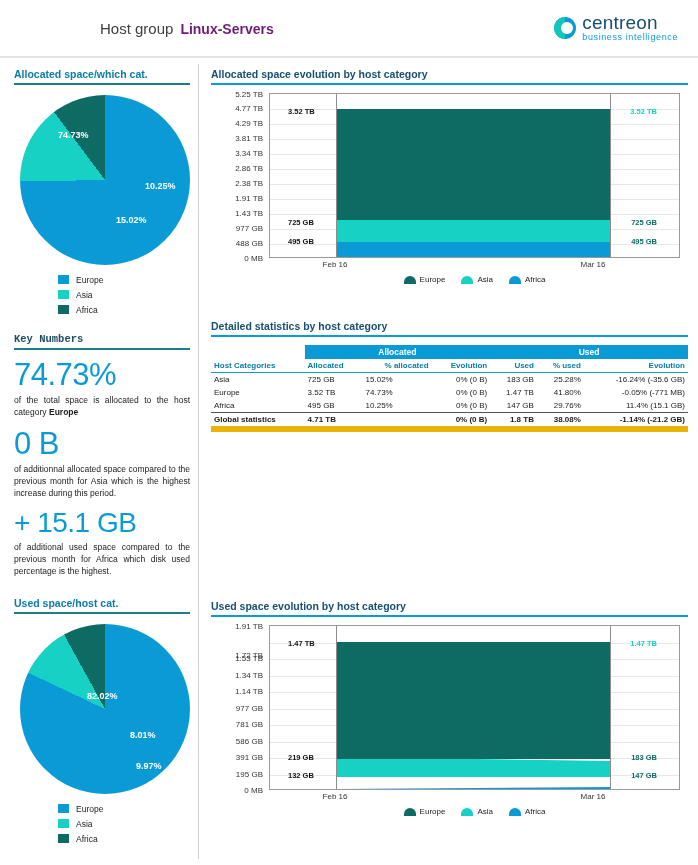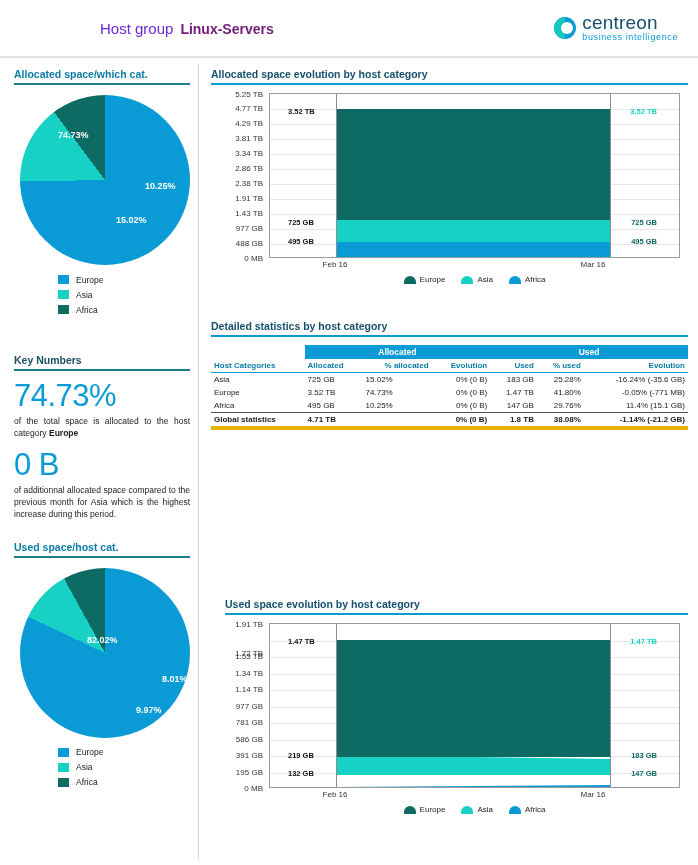--- a/index.html
+++ b/index.html
@@ -13,21 +13,21 @@
     overflow: hidden;
   }
   
   .header {
     height: 58px;
     display:flex; align-items:center;
     border-bottom: 2px solid #e3e3e3;
     padding: 0 14px;
   }
   .header-title { display:flex; align-items:baseline; gap:7px; margin-left: 86px;}
-  .hg-label { font-size: 15px; color:#6d28d9; }
+  .hg-label { font-size: 15px; color:#404040; }
   .hg-value { font-size: 14px; font-weight: bold; color:#701a75; }
   .logo { margin-left:auto; display:flex; align-items:center; gap:6px; padding-right:6px;}
   .logo-mark { width:22px; height:22px; border-radius:50%; position:relative; background:#0a9bd7; overflow:hidden;}
   .logo-mark:before{content:"";position:absolute;left:0;top:0;width:11px;height:22px;background:#11c7bb;border-radius:11px 0 0 11px;}
   .logo-mark:after{content:"";position:absolute;left:7px;top:5px;width:12px;height:12px;border-radius:50%;background:#ffffff;}
   .logo-txt { line-height:1.05; }
   .logo-name { font-size:19px; color:#15506e; letter-spacing:.2px;}
   .logo-sub { font-size:9px; color:#0a9bd7; letter-spacing:.6px;}
   
   .body-wrap { display:flex; height: 807px; }
@@ -82,21 +82,21 @@
   .cl-mark { width:12px; height:8px; border-radius:6px 6px 0 0; }
 
   
   table.stats { width:100%; border-collapse:collapse; font-size:8px; }
   table.stats th, table.stats td { padding:2px 3px; }
   .grp-head { background:#0a9bd7; color:#fff; font-weight:bold; text-align:center; font-size:8.5px;}
   .grp-blank { background:#fff; }
   .col-head { color:#0a7ca8; font-weight:bold; border-bottom:1px solid #0a9bd7; vertical-align:bottom;}
   .r-txt { text-align:right; }
   .l-txt { text-align:left; }
-  tr.total td { font-weight:bold; border-top:1px solid #555; border-bottom:4px solid #eab308;}
+  tr.total td { font-weight:bold; border-top:1px solid #555; border-bottom:6px solid #eab308;}
   .tbl-wrap { margin-bottom: 4px; }
 </style>
 </head>
 <body>
 
 <div class="header">
   <div class="header-title">
     <span class="hg-label">Host group</span>
     <span class="hg-value">Linux-Servers</span>
   </div>
@@ -128,41 +128,45 @@
       <div class="legend-row">
         <span class="legend-swatch" style="background:#17d1c4"></span>
         <span class="legend-text">Asia</span>
       </div>
       <div class="legend-row">
         <span class="legend-swatch" style="background:#0d6b63"></span>
         <span class="legend-text">Africa</span>
       </div>
     </div>
 
-    <div class="sec-title dark" style="margin-top:37px;">Key Numbers</div>
+    <div class="sec-title dark" style="margin-top:16px;font-family:Liberation Mono, monospace;">Key Numbers</div>
 
     <div>
       <div class="kn-big">74.73%</div>
       <div class="kn-txt">
         <span>of the total space is allocated to the host category  </span><b>Europe</b>
       </div>
     </div>
 
     <div>
       <div class="kn-big">0 B</div>
       <div class="kn-txt">of additionnal allocated space compared to the previous month for  Asia  which is the highest increase during this period.</div>
     </div>
 
+    <div>
+      <div class="kn-big small">+ 15.1 GB</div>
+      <div class="kn-txt">of additional used space compared to the previous month for  Africa  which disk used percentage is the highest.</div>
+    </div>
 
     <div class="sec-title" style="margin-top:20px;">Used space/host cat.</div>
     <div class="pie-box">
       <div class="pie" style="background: conic-gradient(from 0deg, #0a9bd7 0 82.02%, #17d1c4 82.02% 91.99%, #0d6b63 91.99% 100%);"></div>
       <div class="pie-slice-label" style="left:42px; top:71px;padding-left:31px;">82.02%</div>
       <div class="pie-slice-label" style="left:122px; top:141px;text-align:center;">9.97%</div>
-      <div class="pie-slice-label" style="left:148px; top:110px;">8.01%</div>
+      <div class="pie-slice-label" style="left:116px; top:110px;">8.01%</div>
     </div>
     <div class="legend">
       <div class="legend-row">
         <span class="legend-swatch" style="background:#0a9bd7"></span>
         <span class="legend-text">Europe</span>
       </div>
       <div class="legend-row">
         <span class="legend-swatch" style="background:#17d1c4"></span>
         <span class="legend-text">Asia</span>
       </div>
@@ -290,21 +294,21 @@
             <td class="l-txt"></td>
             <td class="r-txt">0% (0 B)</td>
             <td class="r-txt">1.8 TB</td>
             <td class="r-txt">38.08%</td>
             <td class="r-txt">-1.14% (-21.2 GB)</td>
           </tr>
         </tbody>
       </table>
     </div>
 
-    <div class="sec-title-r" style="margin-top:168px;margin-left:14px;">Used space evolution by host category</div>
+    <div class="sec-title-r" style="margin-top:168px;">Used space evolution by host category</div>
     <div class="chart-area">
       <div class="yaxis">
         <span class="ytick" style="top:165px">0 MB</span>
         <span class="ytick" style="top:149px">195 GB</span>
         <span class="ytick" style="top:132px">391 GB</span>
         <span class="ytick" style="top:116px">586 GB</span>
         <span class="ytick" style="top:99px">781 GB</span>
         <span class="ytick" style="top:83px">977 GB</span>
         <span class="ytick" style="top:66px">1.14 TB</span>
         <span class="ytick" style="top:50px">1.34 TB</span>

